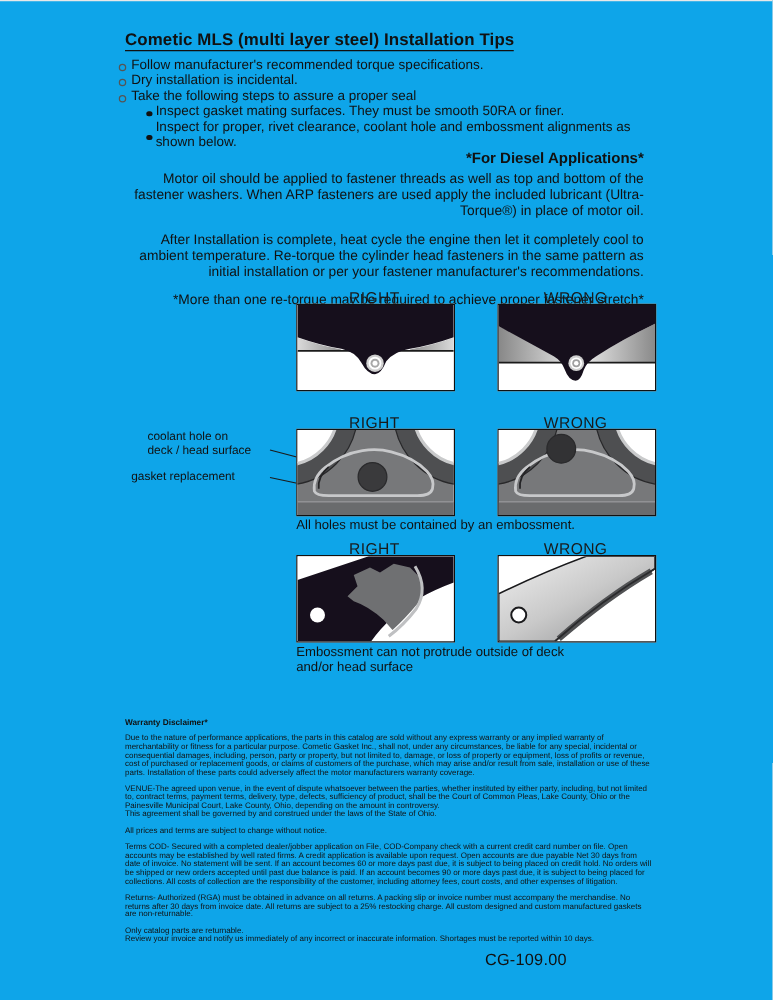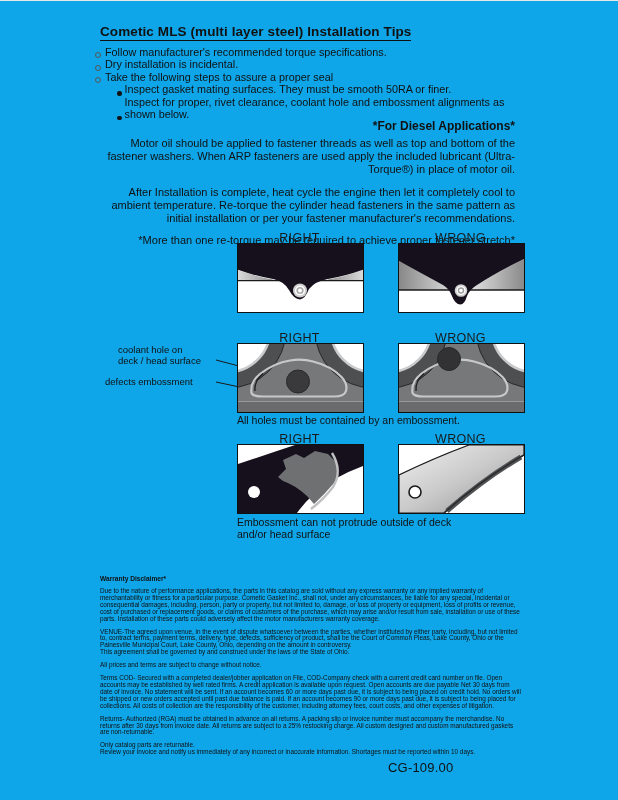--- a/index.html
+++ b/index.html
@@ -9,21 +9,21 @@
     overflow:hidden;margin:1px auto;
   }
   
   .title{
     position:absolute;left:100px;top:23px;margin:0;
     font-size:13.5px;font-weight:bold;letter-spacing:.1px;
     border-bottom:1.6px solid #111;padding-bottom:1px;
   }
   
   .bullets{position:absolute;left:95px;top:45px;width:440px;font-size:10.8px;line-height:12.4px;}
-  .bullet,.subbullet{display:flex;align-items:flex-end;}
+  .bullet,.subbullet{display:flex;align-items:center;}
   .b-marker{
     width:4px;height:4px;border:1px solid #555;border-radius:50%;
     margin:3.5px 4px 0 0;flex:none;
   }
   .subbullet{margin-left:22px;}
   .s-marker{
     width:4.5px;height:4.5px;background:#111;border-radius:50%;
     margin:3.5px 3px 0 0;flex:none;
   }
   
@@ -135,21 +135,21 @@
   </div>
 
 
   <div class="dg-label" style="left:237px;top:330px">RIGHT</div>
   <div class="dg-label" style="left:398px;top:330px">WRONG</div>
 
   <div class="ann" style="left:118px;top:344px;width:96px">
     <div>coolant hole on</div>
     <div>deck / head surface</div>
   </div>
-  <div class="ann" style="left:105px;top:376px;width:109px">defects embossment</div>
+  <div class="ann" style="left:105px;top:376px;width:109px">gasket replacement</div>
 
   <svg class="leader" width="300" height="100">
     <line x1="116" y1="29" x2="196" y2="50" stroke="#1a1a1a" stroke-width="1"></line>
     <line x1="116" y1="51" x2="163" y2="61" stroke="#1a1a1a" stroke-width="1"></line>
   </svg>
 
   <div class="panel" style="left:237px;top:342px">
     <svg viewBox="0 0 125 68" width="125" height="68">
       <rect width="125" height="68" fill="#77787a"></rect>
       <rect y="57.5" width="125" height="10.5" fill="#6a6b6d"></rect>

